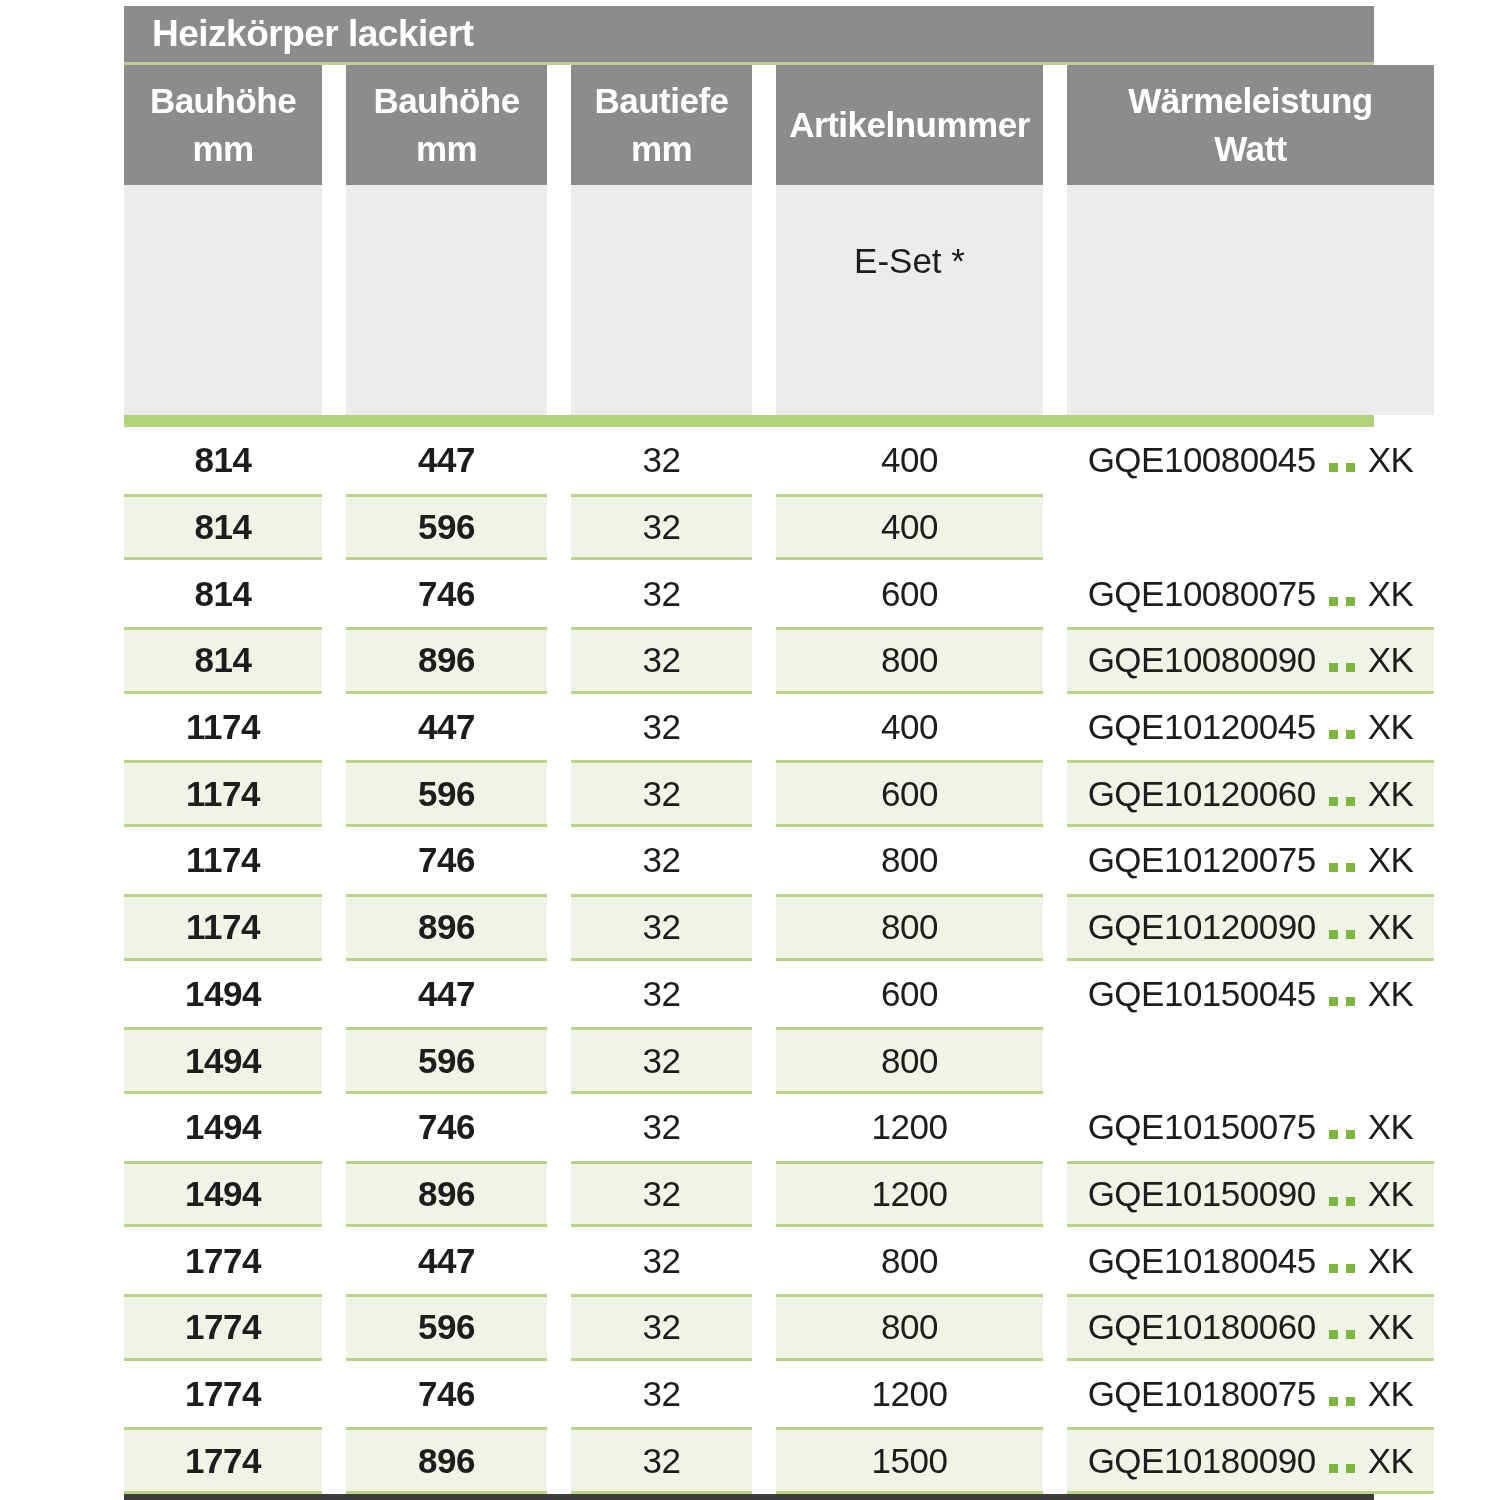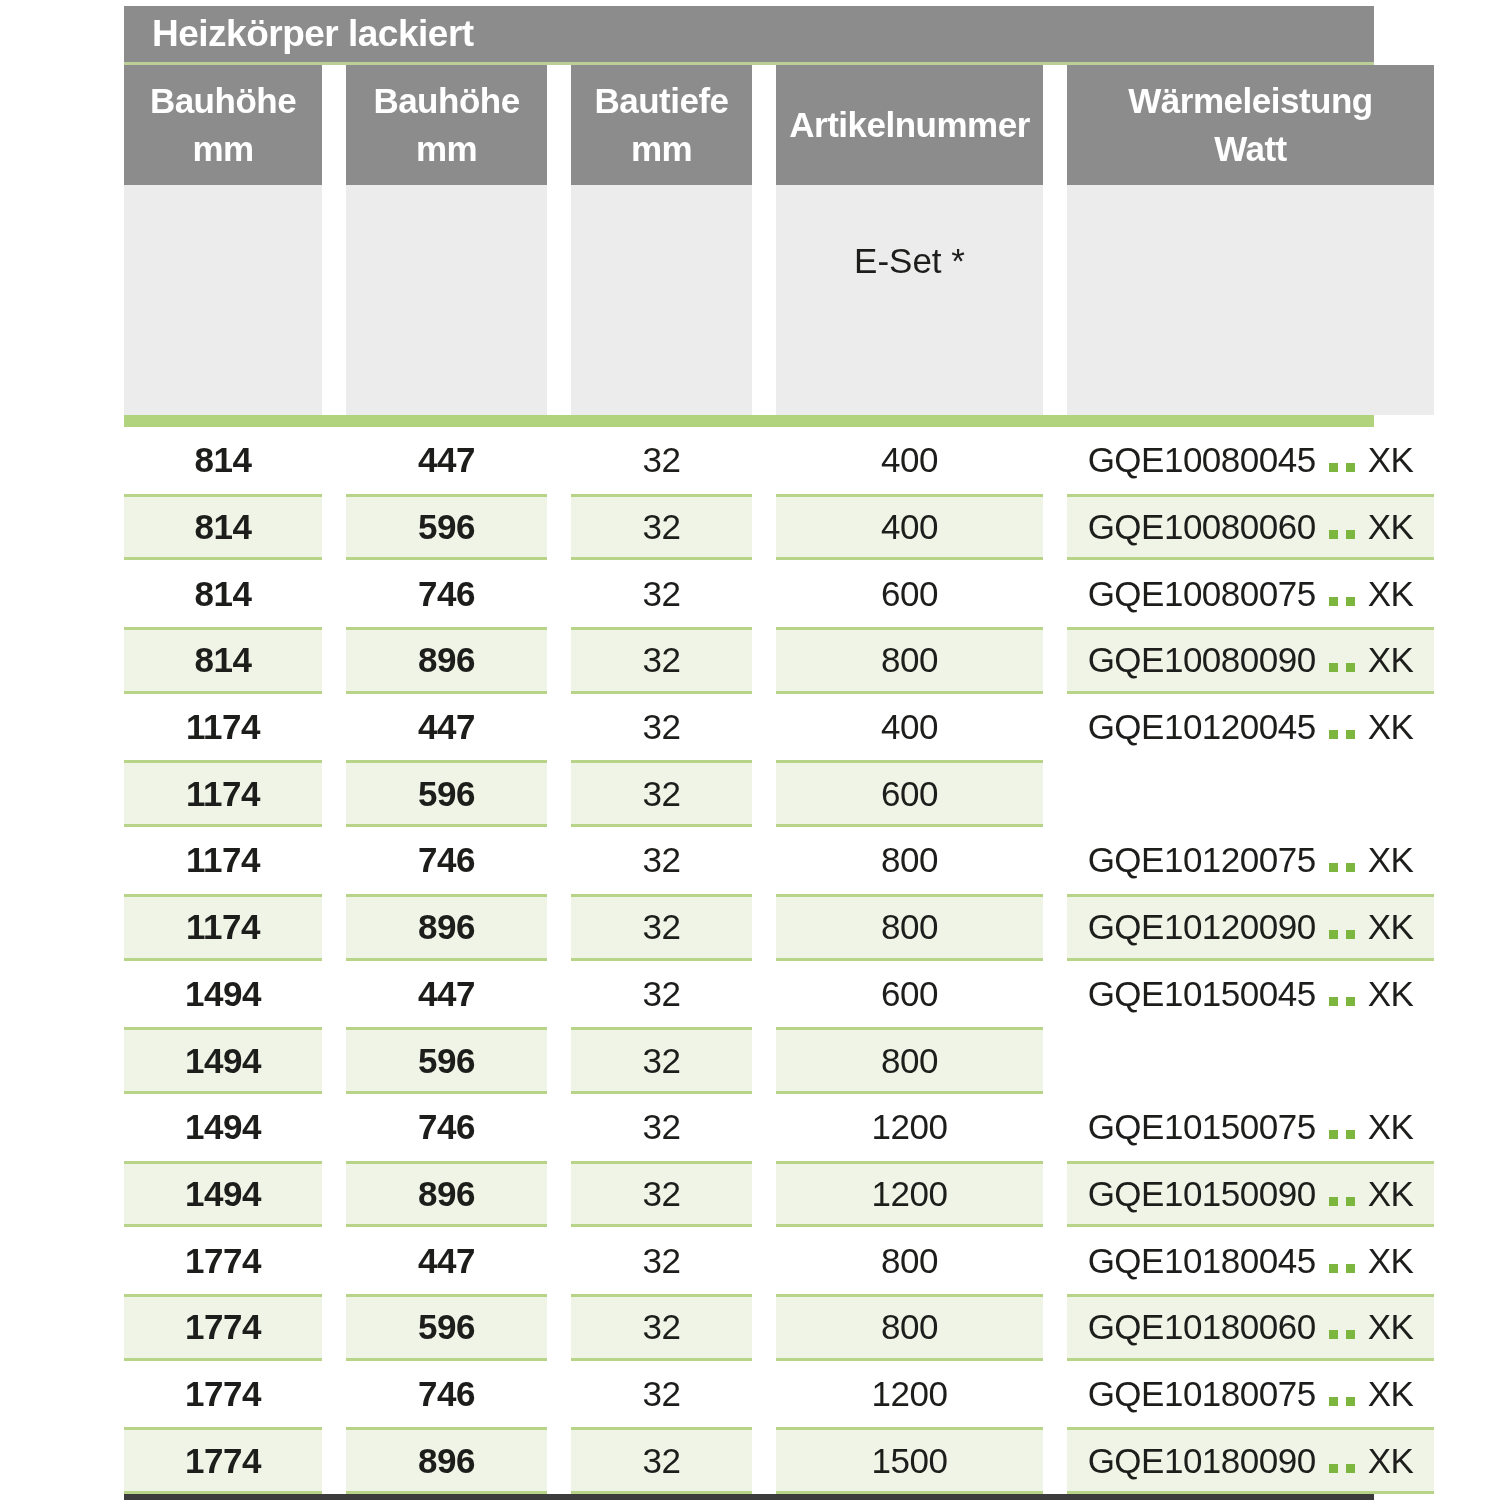--- a/index.html
+++ b/index.html
@@ -150,23 +150,20 @@
     <div class="cell">400</div>
     <div class="cell">
       <span class="artline"><span>GQE10080045</span><span class="dot dot1"></span><span class="dot dot2"></span><span class="suffix">XK</span></span>
     </div>
   </div>
         <div class="trow grid alt">
     <div class="cell bold">814</div>
     <div class="cell bold">596</div>
     <div class="cell">32</div>
     <div class="cell">400</div>
-    <div class="cell">
-      <span class="artline"><span>GQE10080060</span><span class="dot dot1"></span><span class="dot dot2"></span><span class="suffix">XK</span></span>
-    </div>
   </div>
         <div class="trow grid">
     <div class="cell bold">814</div>
     <div class="cell bold">746</div>
     <div class="cell">32</div>
     <div class="cell">600</div>
     <div class="cell">
       <span class="artline"><span>GQE10080075</span><span class="dot dot1"></span><span class="dot dot2"></span><span class="suffix">XK</span></span>
     </div>
   </div>
@@ -186,20 +183,23 @@
     <div class="cell">400</div>
     <div class="cell">
       <span class="artline"><span>GQE10120045</span><span class="dot dot1"></span><span class="dot dot2"></span><span class="suffix">XK</span></span>
     </div>
   </div>
         <div class="trow grid alt">
     <div class="cell bold">1174</div>
     <div class="cell bold">596</div>
     <div class="cell">32</div>
     <div class="cell">600</div>
+    <div class="cell">
+      <span class="artline"><span>GQE10120060</span><span class="dot dot1"></span><span class="dot dot2"></span><span class="suffix">XK</span></span>
+    </div>
   </div>
         <div class="trow grid">
     <div class="cell bold">1174</div>
     <div class="cell bold">746</div>
     <div class="cell">32</div>
     <div class="cell">800</div>
     <div class="cell">
       <span class="artline"><span>GQE10120075</span><span class="dot dot1"></span><span class="dot dot2"></span><span class="suffix">XK</span></span>
     </div>
   </div>

